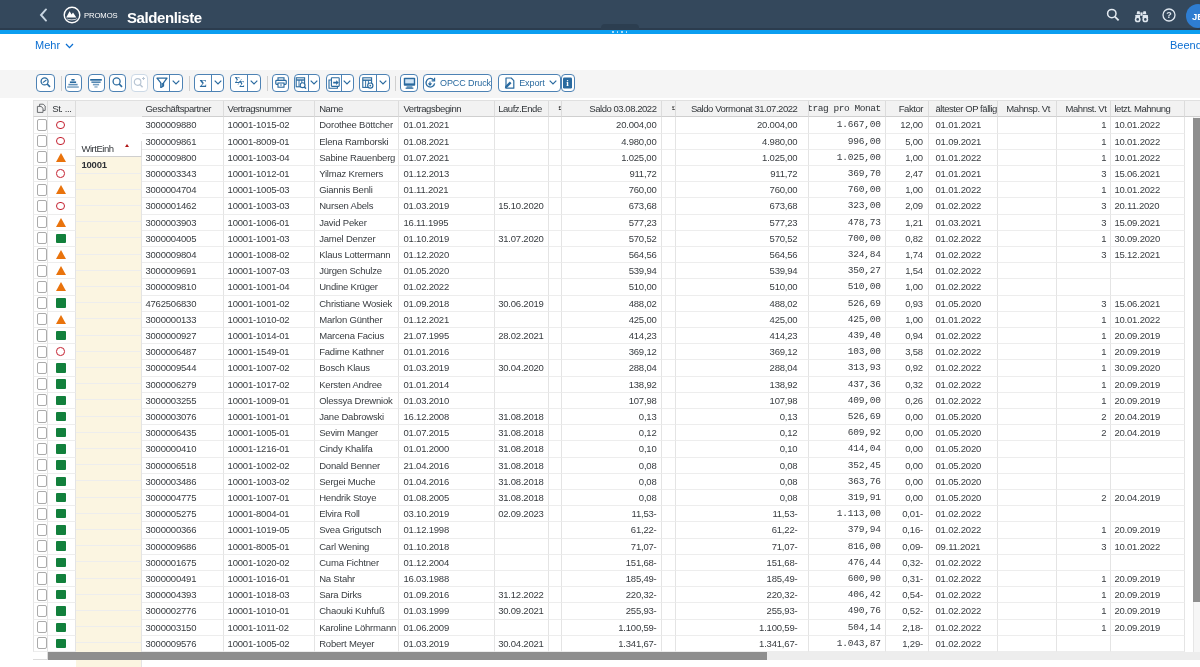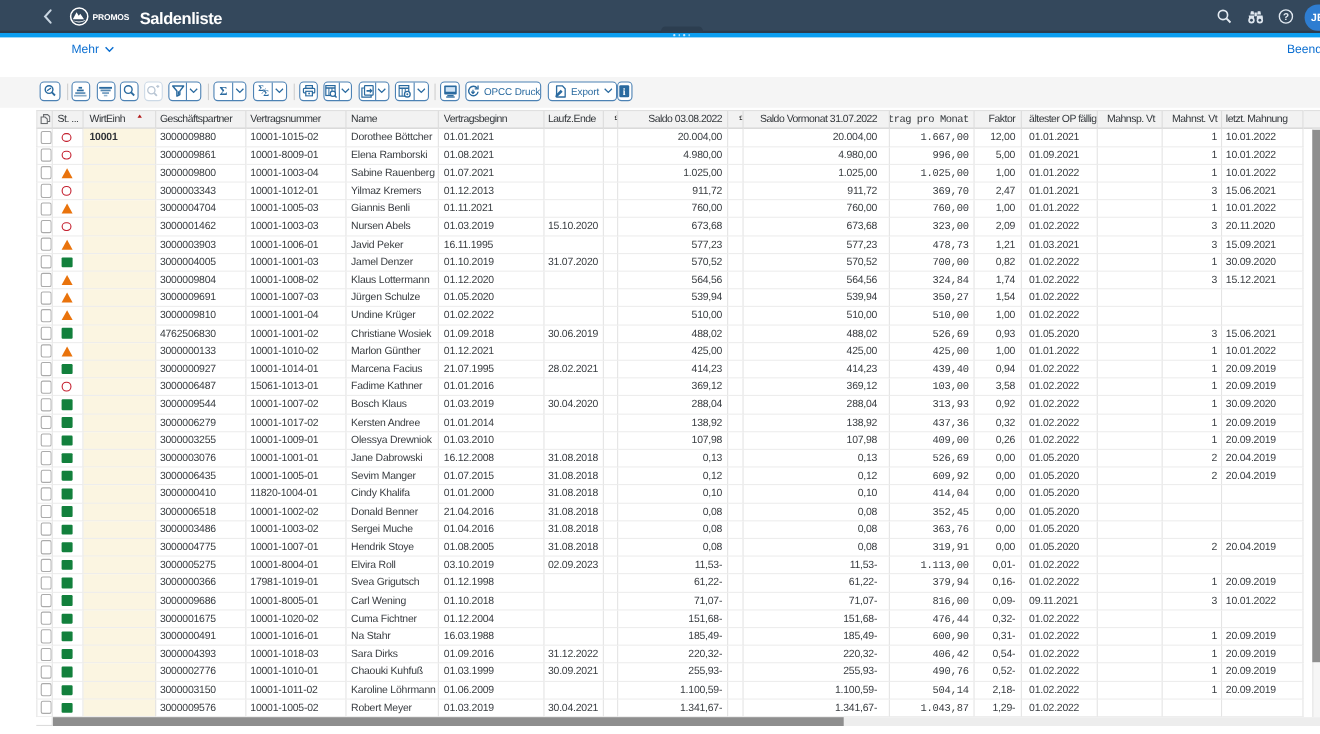--- a/index.html
+++ b/index.html
@@ -6,24 +6,24 @@
   font-family:"Liberation Sans",sans-serif;position:relative;}
 .abs {position:absolute;}
 
 
 #shell {position:absolute;left:0;top:0;width:1200px;height:30px;background:#34485c;
   border-bottom:2px solid #2b3c4e;}
 #stripe {position:absolute;left:0;top:30px;width:1200px;height:3.5px;background:#0c9ef0;}
 #tab {position:absolute;left:601px;top:24px;width:38px;height:6px;background:#2c3e50;border-radius:4px 4px 0 0;}
 .dot {position:absolute;top:31.3px;width:1.6px;height:1.6px;border-radius:50%;background:#cfe9fb;}
 #title {position:absolute;left:127px;top:9px;color:#fff;font-size:15px;font-weight:bold;letter-spacing:-0.4px;}
-#promos {position:absolute;left:84px;top:11px;color:#fff;font-size:7.7px;font-weight:bold;letter-spacing:-0.1px;text-align:center;}
+#promos {position:absolute;left:84px;top:11px;color:#fff;font-size:7.7px;font-weight:normal;letter-spacing:-0.1px;text-align:center;}
 
 
-#mehr {position:absolute;left:35px;top:39px;color:#0a6ed1;font-size:11px;margin-left:30px;}
+#mehr {position:absolute;left:35px;top:39px;color:#0a6ed1;font-size:11px;}
 #beenden {position:absolute;left:1170px;top:39px;color:#0a6ed1;font-size:11px;white-space:nowrap;}
 
 
 #tbar {position:absolute;left:0;top:69.5px;width:1200px;height:28px;background:#f5f5f5;}
 .tb {position:absolute;top:4.5px;height:17.6px;background:#fff;border:1.4px solid #4d82b4;
   border-radius:4px;display:flex;align-items:center;justify-content:center;}
 .tb.dis {border-color:#ccd9e6;}
 .tb.txt {gap:4px;color:#2a6a9f;font-size:9px;letter-spacing:-0.1px;white-space:nowrap;}
 .half {height:100%;display:flex;align-items:center;justify-content:center;border-right:1px solid #4d82b4;}
 .half2 {flex:1;height:100%;display:flex;align-items:center;justify-content:center;}
@@ -33,21 +33,21 @@
 #tablewrap {position:absolute;left:33px;top:99.5px;width:1152px;}
 .row, .hrow {display:flex;height:16.21px;}
 .hrow {height:17.8px;background:#f2f2f2;border-top:1px solid #e0e0e0;}
 .c {height:100%;border-right:1px solid #e4e4e4;border-bottom:1px solid #ededed;
   font-size:9.5px;letter-spacing:-0.2px;color:#383c40;white-space:nowrap;overflow:hidden;
   display:flex;align-items:center;padding-left:4px;}
 .hrow .c {border-bottom:1px solid #cfcfcf;border-right:1px solid #dcdcdc;color:#32363a;letter-spacing:-0.45px;}
 .c.r {justify-content:flex-end;padding-left:0;padding-right:4.4px;}
 .c0 {border-left:1px solid #e4e4e4;padding-left:2px;}
 .c2.yel {background:#fbf5e1;padding-left:5px;}
-.c2 {padding-left:5px;}
+.c2 {padding-left:5px;margin-top:40px;}
 .c3 {padding-left:3px;}
 .c7 {padding-left:3px;}
 .c9.r {padding-right:4.4px;}
 .c11.r {padding-right:10.5px;}
 .c12.r {padding-right:4px;}
 .c13.r {padding-right:4.6px;}
 .c14 {padding-left:7px;}
 .c15.r {padding-right:6px;}
 .c16.r {padding-right:3.5px;}
 .c17 {padding-left:3.5px;}
@@ -664,21 +664,21 @@
     </div>
 <div class="row">
       <div class="c c0">
         <span class="cb"></span>
       </div>
       <div class="c c1">
         <span class="st stO"></span>
       </div>
       <div class="c c2 yel"></div>
       <div class="c c3">3000006487</div>
-      <div class="c c4">15061-1013-01</div>
+      <div class="c c4">10001-1549-01</div>
       <div class="c c5">Fadime Kathner</div>
       <div class="c c6">01.01.2016</div>
       <div class="c c7"></div>
       <div class="c c8"></div>
       <div class="c c9 r">369,12</div>
       <div class="c c10"></div>
       <div class="c c11 r">369,12</div>
       <div class="c c12 r">103,00</div>
       <div class="c c13 r">3,58</div>
       <div class="c c14">01.02.2022</div>
@@ -808,21 +808,21 @@
     </div>
 <div class="row">
       <div class="c c0">
         <span class="cb"></span>
       </div>
       <div class="c c1">
         <span class="st stG"></span>
       </div>
       <div class="c c2 yel"></div>
       <div class="c c3">3000000410</div>
-      <div class="c c4">11820-1004-01</div>
+      <div class="c c4">10001-1216-01</div>
       <div class="c c5">Cindy Khalifa</div>
       <div class="c c6">01.01.2000</div>
       <div class="c c7">31.08.2018</div>
       <div class="c c8"></div>
       <div class="c c9 r">0,10</div>
       <div class="c c10"></div>
       <div class="c c11 r">0,10</div>
       <div class="c c12 r">414,04</div>
       <div class="c c13 r">0,00</div>
       <div class="c c14">01.05.2020</div>
@@ -928,21 +928,21 @@
     </div>
 <div class="row">
       <div class="c c0">
         <span class="cb"></span>
       </div>
       <div class="c c1">
         <span class="st stG"></span>
       </div>
       <div class="c c2 yel"></div>
       <div class="c c3">3000000366</div>
-      <div class="c c4">17981-1019-01</div>
+      <div class="c c4">10001-1019-05</div>
       <div class="c c5">Svea Grigutsch</div>
       <div class="c c6">01.12.1998</div>
       <div class="c c7"></div>
       <div class="c c8"></div>
       <div class="c c9 r">61,22-</div>
       <div class="c c10"></div>
       <div class="c c11 r">61,22-</div>
       <div class="c c12 r">379,94</div>
       <div class="c c13 r">0,16-</div>
       <div class="c c14">01.02.2022</div>

